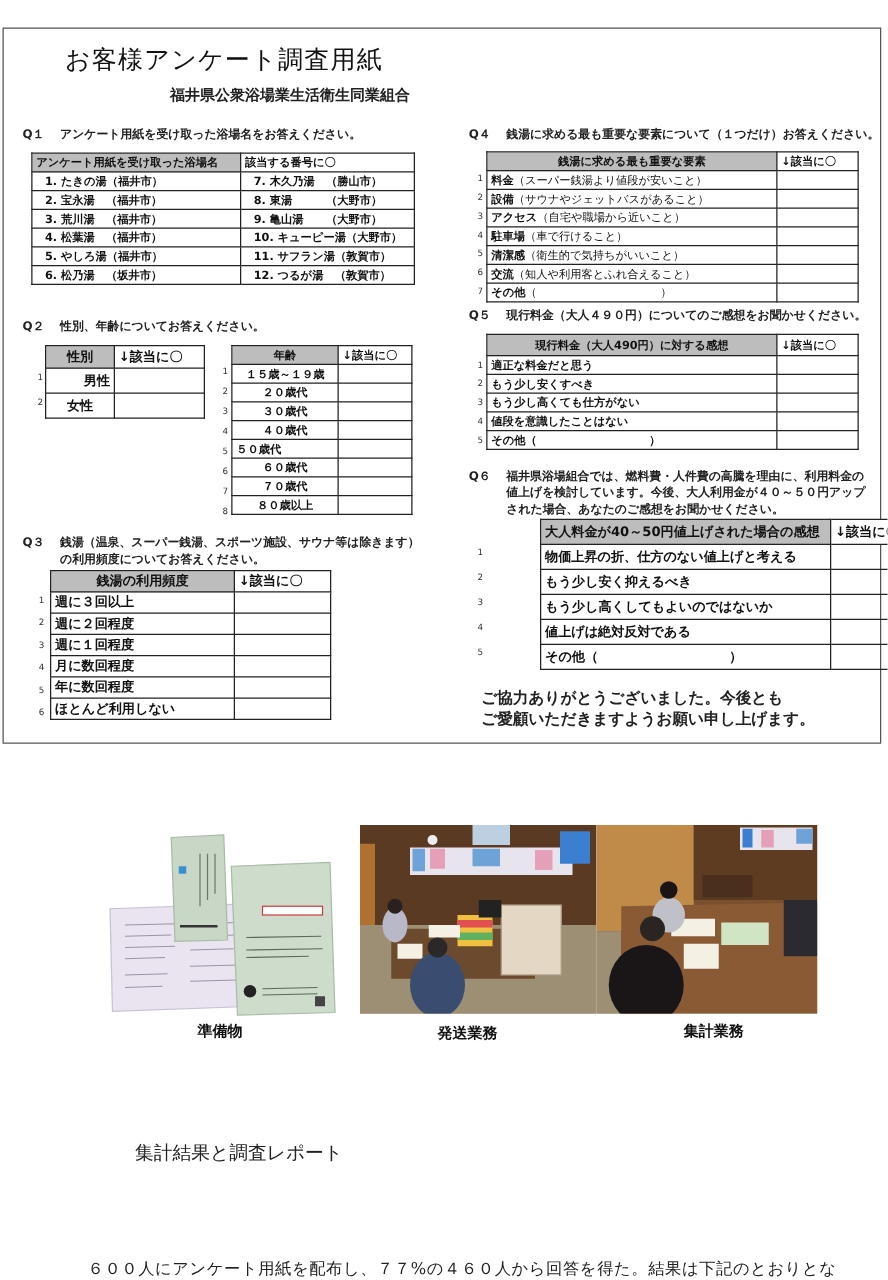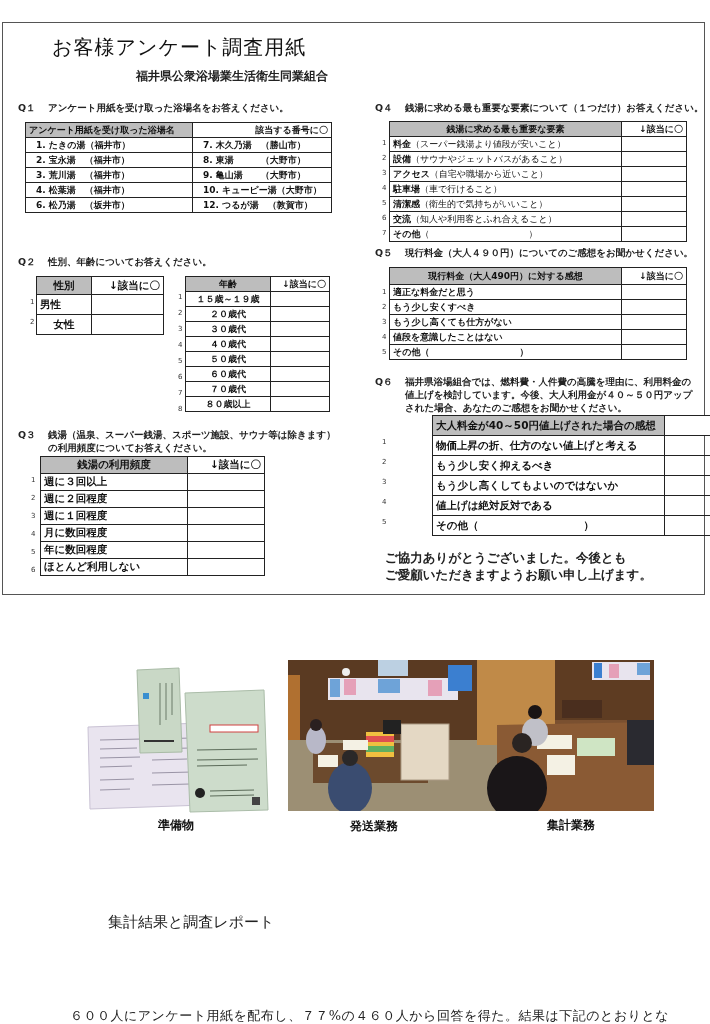--- a/index.html
+++ b/index.html
@@ -7,21 +7,21 @@
          font-family:"DejaVu Sans", "Liberation Sans", sans-serif; color:#111; }
   .abs { position:absolute; }
   #form { left:2px; top:22px; width:703px; height:573px; border:1.5px solid #555; box-sizing:border-box; background:#fff; }
   .title { left:52px; top:34px; font-size:20px; letter-spacing:1px; color:#111; }
   .org { left:136px; top:68px; font-size:12px; font-weight:bold; color:#222; }
   .q { font-size:9.5px; font-weight:bold; color:#222; line-height:13px; }
   .q .qn { display:inline-block; width:30px; }
   table.t { border-collapse:collapse; position:absolute; }
   table.t td { border:1.3px solid #222; padding:0 3px; height:14px; font-size:9px; font-weight:bold; white-space:nowrap; color:#111; }
   table.t td.hd { background:#bdbdbd; text-align:center; }
-  table.t td.hd2 { background:#fff; text-align:right; }
+  table.t td.hd2 { background:#fff; text-align:left; }
   .nums { position:absolute; font-size:7px; color:#333; }
   .nums div { position:absolute; left:0; }
   .big td { font-size:10.5px !important; }
   .thanks { left:385px; top:549px; font-size:12.5px; font-weight:bold; line-height:17px; color:#222; }
   .photo { position:absolute; overflow:hidden; }
   .caption { position:absolute; font-size:12px; font-weight:bold; color:#111; }
   .report-title { left:70px; top:913px; font-family:"DejaVu Serif","Liberation Serif",serif; font-size:15px; color:#222;margin-left:38px; }
   .report-body { left:70px; top:1003px; width:600px; font-family:"DejaVu Serif","Liberation Serif",serif; font-size:13px; line-height:25px; color:#222; letter-spacing:0.5px; }
 </style>
 </head>
@@ -51,41 +51,45 @@
       </tr>
   <tr>
         <td style="padding-left:10px">3.  荒川湯　（福井市）</td>
         <td style="padding-left:10px">9.  亀山湯　　（大野市）</td>
       </tr>
   <tr>
         <td style="padding-left:10px">4.  松葉湯　（福井市）</td>
         <td style="padding-left:10px">10. キューピー湯（大野市）</td>
       </tr>
   <tr>
+        <td style="padding-left:10px">5.  やしろ湯（福井市）</td>
+        <td style="padding-left:10px">11. サフラン湯（敦賀市）</td>
+      </tr>
+  <tr>
         <td style="padding-left:10px">6.  松乃湯　（坂井市）</td>
         <td style="padding-left:10px">12. つるが湯　（敦賀市）</td>
       </tr>
 </tbody>
   </table>
 
 <div class="abs q" style="left:18px;top:255px;">
   <span class="qn">Q２</span><span>性別、年齢についてお答えください。</span>
 </div>
 <div class="nums" style="left:30px;top:282px;">
   <div style="top:16px">1</div>
     <div style="top:36px">2</div>
 </div>
 <table class="t big" style="left:36px;top:276px;width:128px;">
   <tbody>
       <tr style="height:18px">
     <td class="hd" style="width:48px">性別</td>
     <td class="hd2">↓該当に〇</td>
   </tr>
   <tr style="height:20px">
-        <td style="text-align:left">男性</td>
+        <td style="text-align:right">男性</td>
         <td></td>
       </tr>
   <tr style="height:20px">
         <td style="text-align:center">女性</td>
         <td></td>
       </tr>
 </tbody>
   </table>
 
 <div class="nums" style="left:178px;top:293px;">
@@ -114,21 +118,21 @@
       </tr>
   <tr>
         <td style="text-align:center">３０歳代</td>
         <td></td>
       </tr>
   <tr>
         <td style="text-align:center">４０歳代</td>
         <td></td>
       </tr>
   <tr>
-        <td style="text-align:center">５０歳代</td>
+        <td style="text-align:left">５０歳代</td>
         <td></td>
       </tr>
   <tr>
         <td style="text-align:center">６０歳代</td>
         <td></td>
       </tr>
   <tr>
         <td style="text-align:center">７０歳代</td>
         <td></td>
       </tr>

